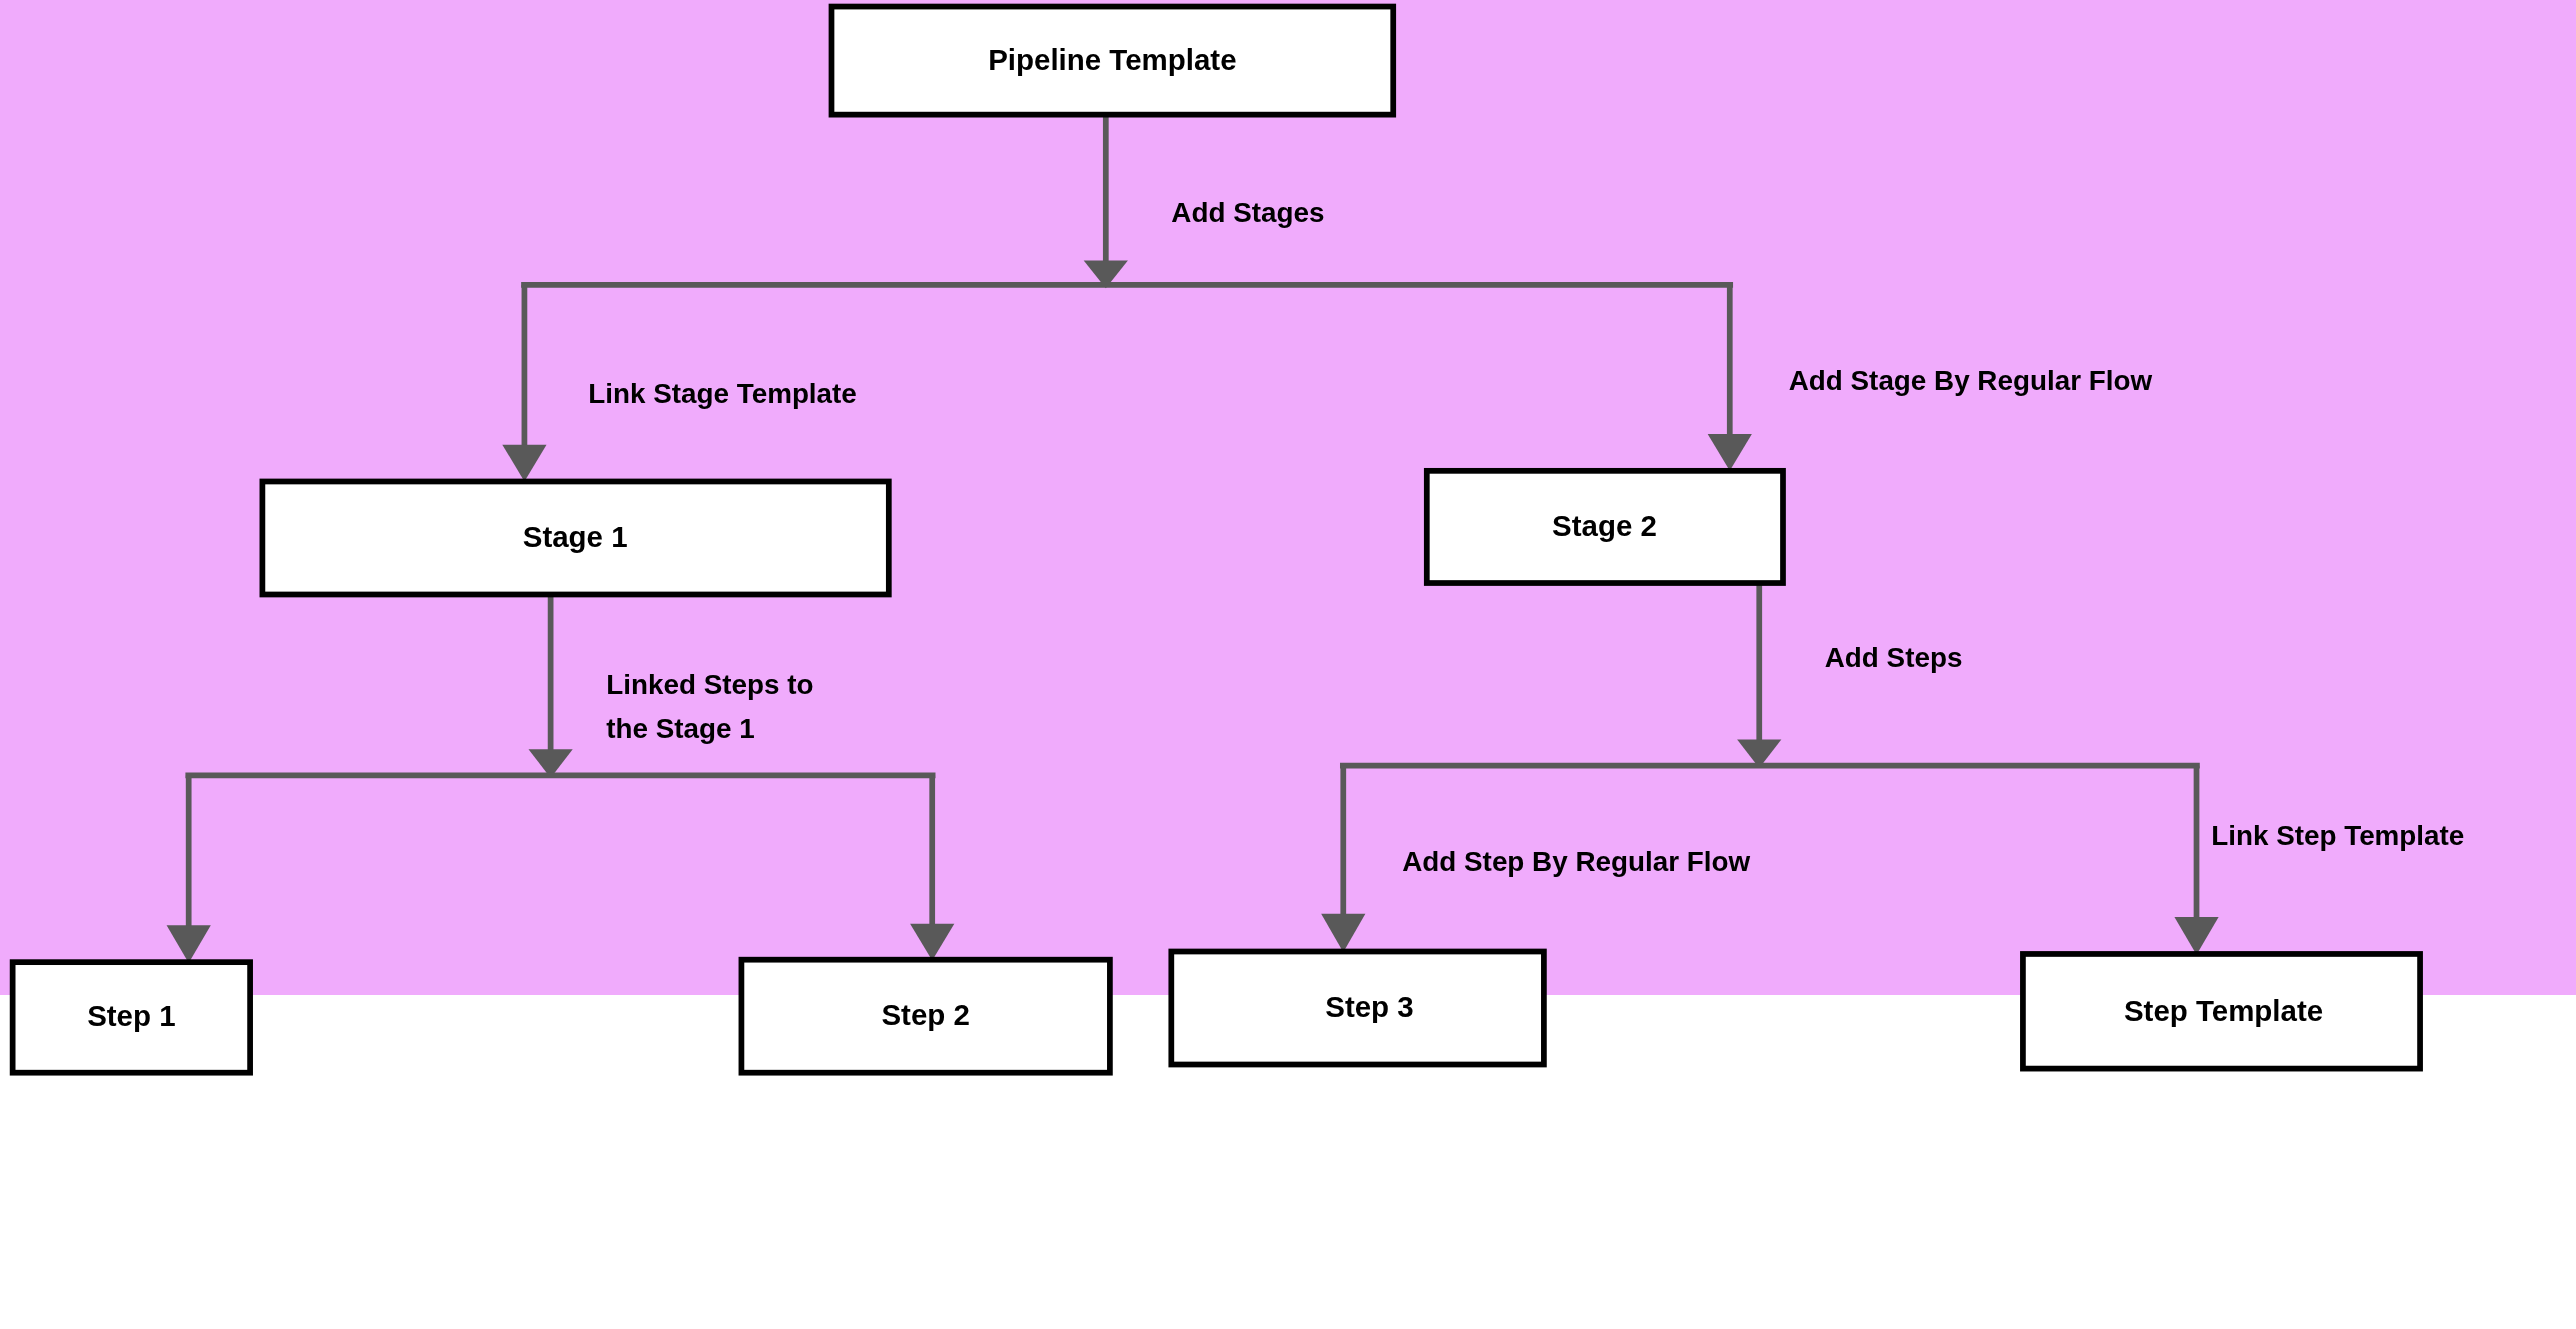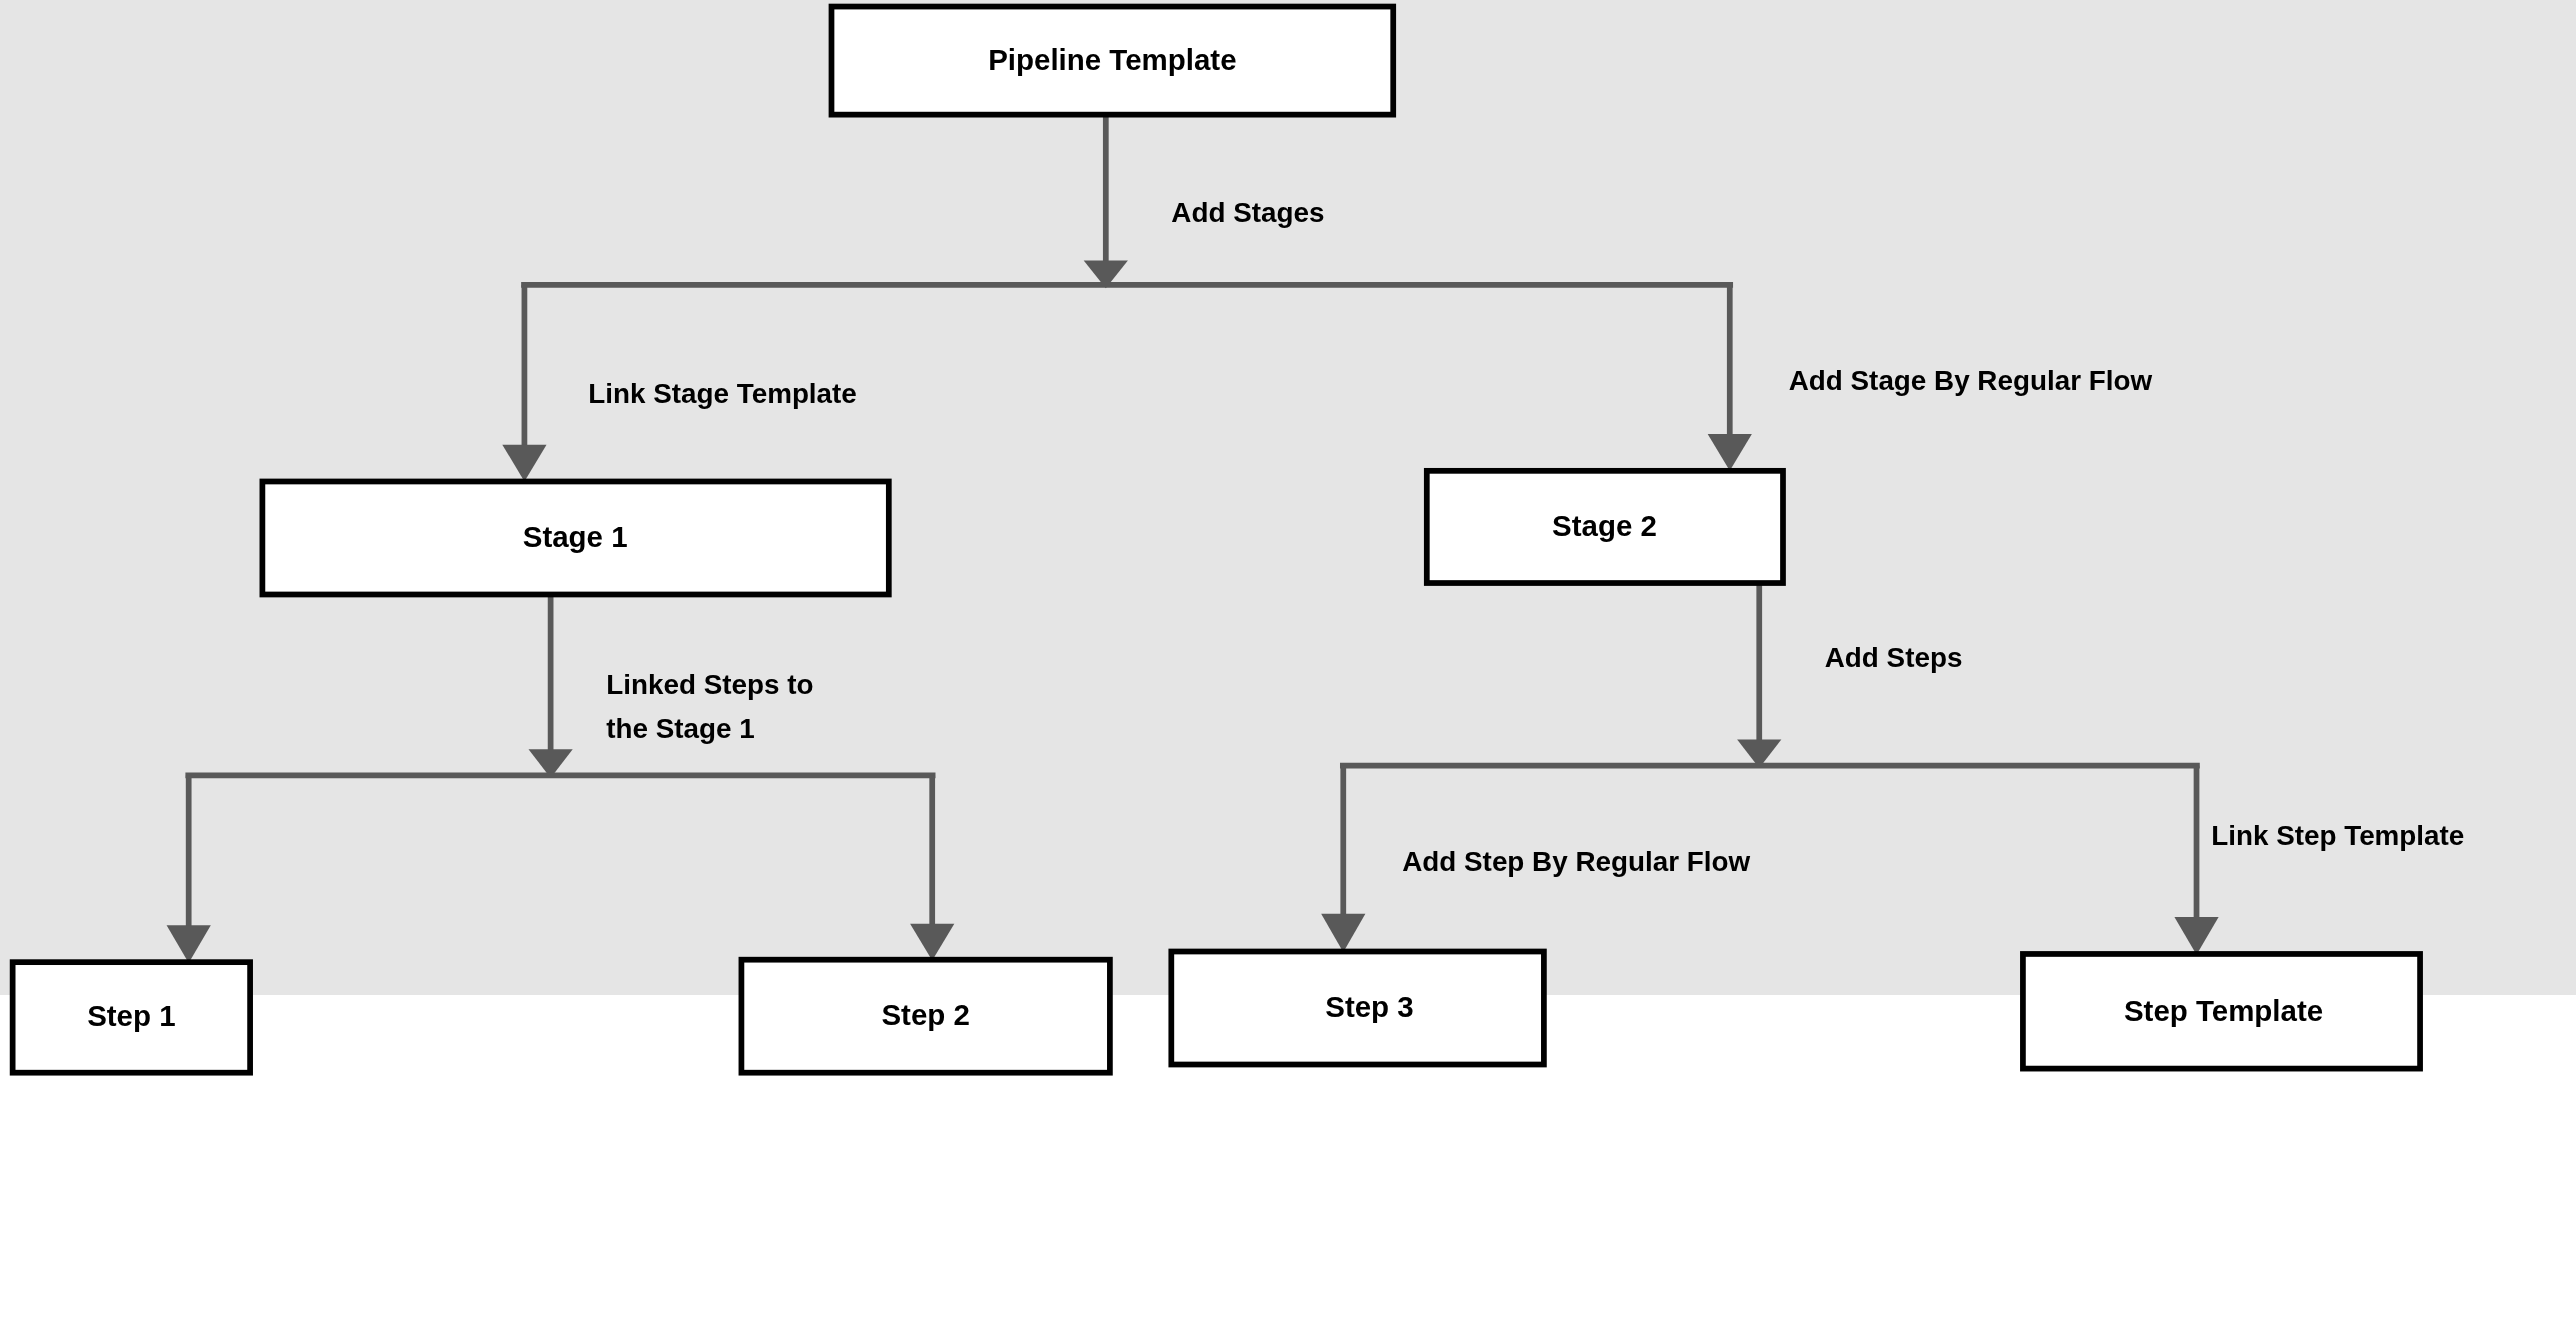--- a/index.html
+++ b/index.html
@@ -10,21 +10,21 @@
   body {
     width: 2576px;
     height: 1329px;
     font-family: "Liberation Sans", sans-serif;
     overflow: hidden;
   }
   #diagram-root {
     position: relative;
     width: 2576px;
     height: 995px;
-    background: #e5e5e5;
+    background: #f0abfc;
   }
   svg.diagram-canvas {
     position: absolute;
     top: 0;
     left: 0;
     width: 2576px;
     height: 1329px;
   }
   .node-box {
     fill: #ffffff;

